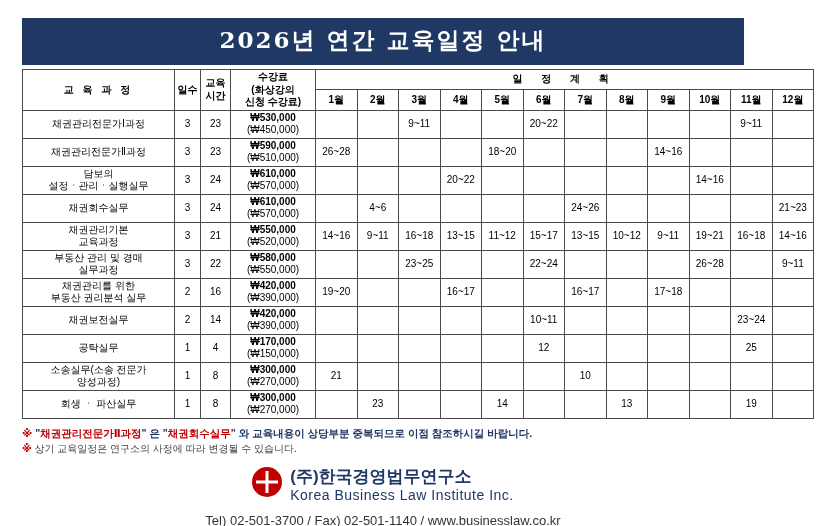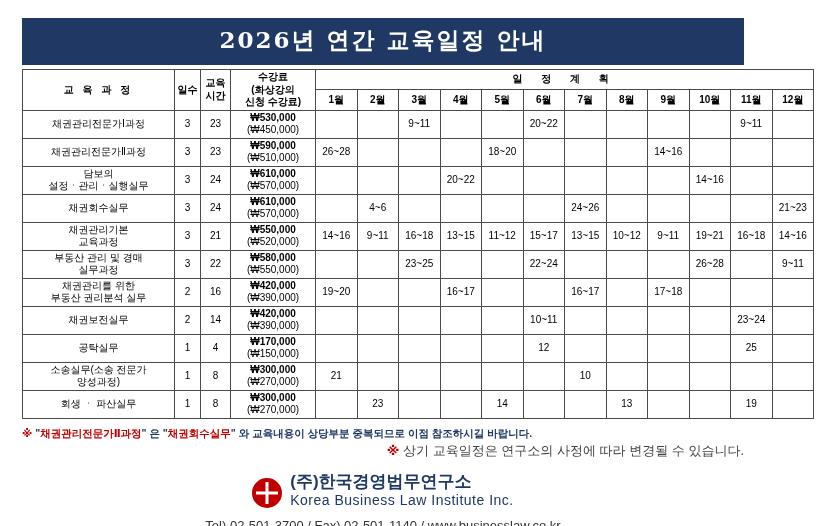--- a/index.html
+++ b/index.html
@@ -67,29 +67,29 @@
   td.fee .f2{font-size:10px;}
   td.mon{font-size:10px;height:21px;}
   .notes{
     margin-top:6px;
     font-size:10.5px;
     line-height:1.6;
   }
   .note1{color:#1f3864;font-weight:bold;}
   .note1 .mark{color:#c00000;font-weight:bold;}
   .note1 .hl{color:#c00000;}
-  .note2{color:#404040;font-size:13px;text-align:right;}
+  .note2{color:#404040;font-size:10px;}
   .note2 .mark{color:#c00000;font-weight:bold;}
   .footer{
     margin-top:10px;
     text-align:center;
   }
   .logo-row{
     display:flex;
-    align-items:flex-end;
+    align-items:flex-start;
     justify-content:center;
     gap:8px;
   }
   .logo-mark{
     width:30px;height:30px;border-radius:50%;
     background:#c00000;
     position:relative;
     display:inline-block;
   }
   .logo-mark:before{

